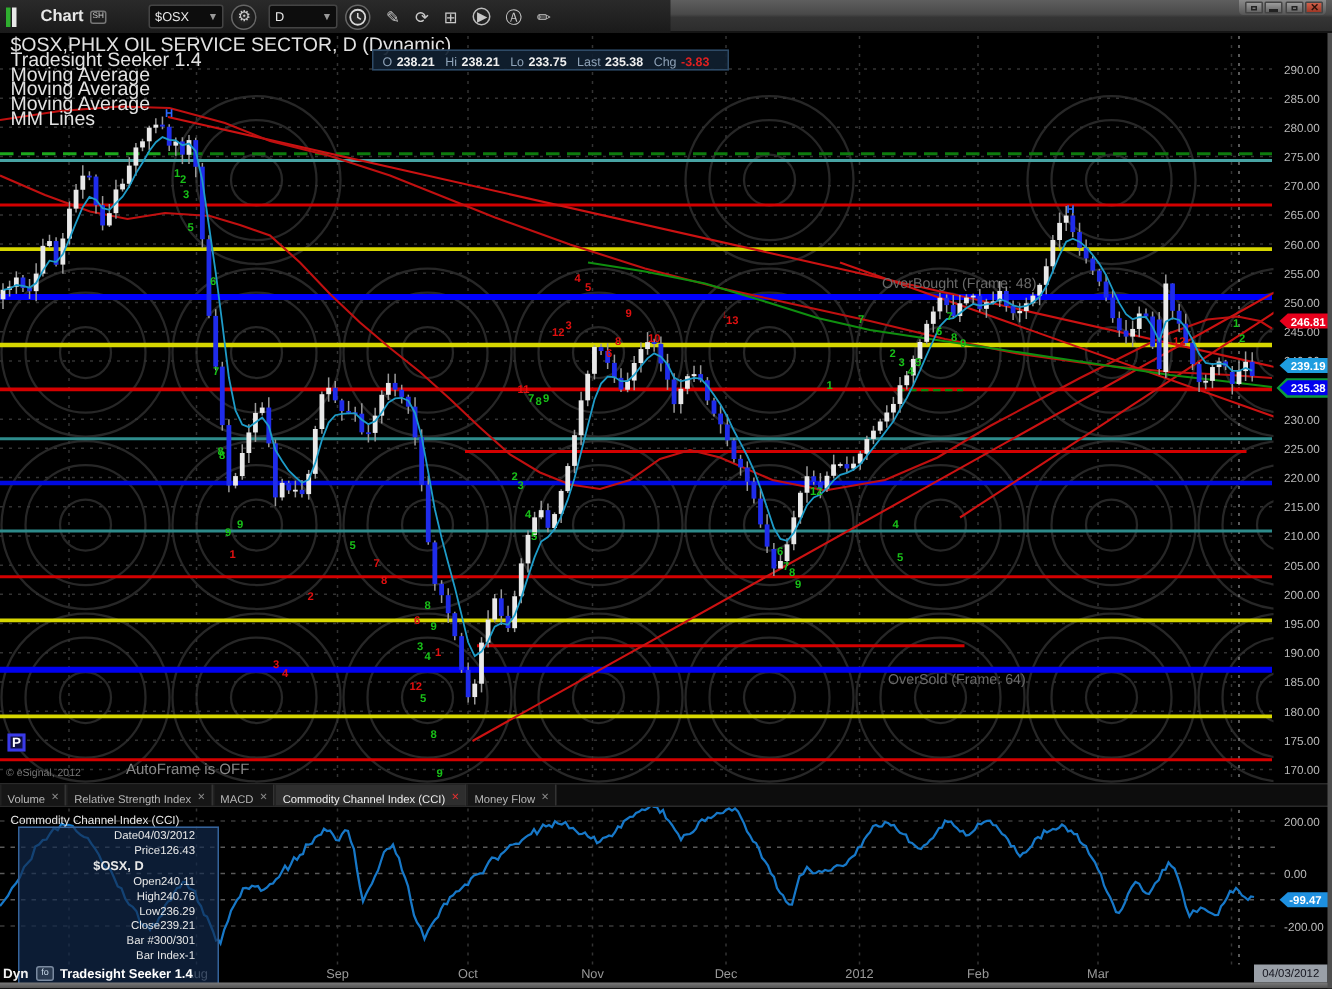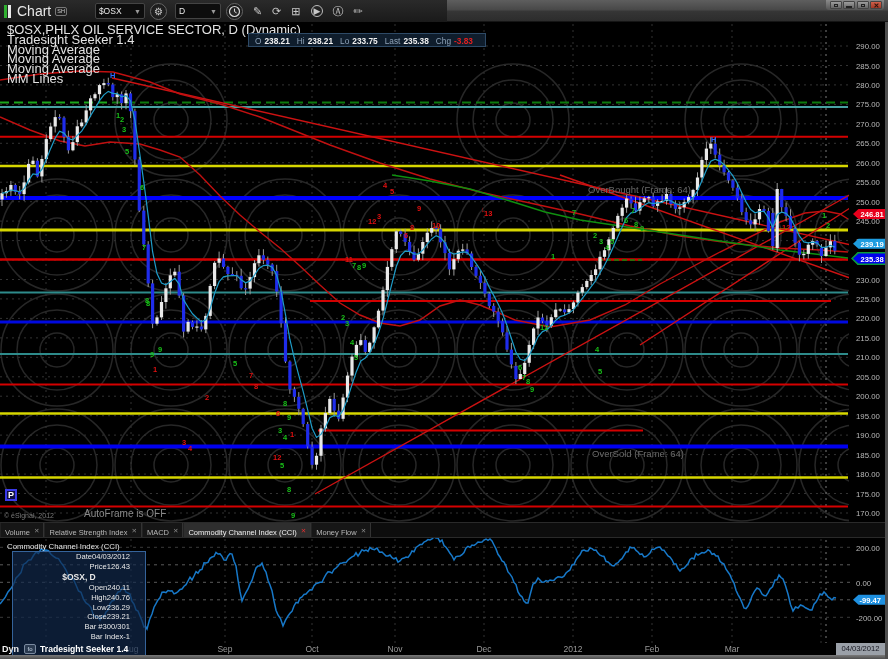--- a/index.html
+++ b/index.html
@@ -5,21 +5,21 @@
 html,body{width:888px;height:659px;background:#000;overflow:hidden;
   font-family:"Liberation Sans",sans-serif}
 #stage{position:relative;width:888px;height:659px;background:#000}
 #svgwrap{position:absolute;left:0;top:0;z-index:1}
 .ov{position:absolute;z-index:5}
 #toolbar{left:0;top:0;width:888px;height:22px;
   background:linear-gradient(#5e5e5e,#494949 45%,#353535 55%,#2c2c2c);
   border-bottom:1px solid #151515}
 #tbleft{position:absolute;left:0;top:0;width:447px;height:22px;
   background:linear-gradient(#2a2a2a,#1a1a1a);display:flex;align-items:center}
-.tbtxt{color:#e8e8e8;font-size:14px;font-weight:normal;margin-left:6px}
+.tbtxt{color:#e8e8e8;font-size:11px;font-weight:bold;margin-left:16px}
 .dd{height:16px;background:#0d0d0d;border:1px solid #444;border-radius:2px;
   color:#e8e8e8;font-size:8.5px;display:flex;align-items:center;
   padding:0 3px;margin-left:8px}
 .dd .arr{color:#999;font-size:7px;margin-left:auto;padding-left:6px}
 .cbtn{width:17px;height:17px;border-radius:50%;border:1px solid #666;
   background:radial-gradient(#2e2e2e,#111);margin-left:5px;color:#ccc;
   font-size:10px;text-align:center;line-height:16px}
 .ticon{color:#c8c8c8;font-size:11px;margin-left:10px}
 #winbtns{position:absolute;right:4px;top:0;display:flex;background:linear-gradient(#8a8a8a,#555);
   border-radius:0 0 3px 3px;padding:1px 2px 1px 2px}
@@ -834,21 +834,21 @@
           <i></i>
         </div>
         <div class="wb close">
           <i>✕</i>
         </div>
  </div>
 </div>
 <div class="ov" id="legend">$OSX,PHLX OIL SERVICE SECTOR, D (Dynamic)<br>
 Tradesight Seeker 1.4<br>Moving Average<br>Moving Average<br>Moving Average<br>MM Lines</div>
 <div class="ov" id="ohlc">O<b>238.21</b>Hi<b>238.21</b>Lo<b>233.75</b>Last<b>235.38</b>Chg<span class="chg">-3.83</span></div>
-<div class="ov" id="overbought">OverBought (Frame: 64)</div>
+<div class="ov" id="overbought">OverBought (Frame: 48)</div>
 <div class="ov" id="oversold">OverSold (Frame: 64)</div>
 <div class="ov" id="pbox">P</div>
 <div class="ov" id="esig">© eSignal, 2012</div>
 <div class="ov" id="autoframe">AutoFrame is OFF</div>
 <div class="ov" id="tabs">
  <div class="tab">Volume<span class="x">✕</span></div>
  <div class="tab">Relative Strength Index<span class="x">✕</span></div>
  <div class="tab">MACD<span class="x">✕</span></div>
  <div class="tab active">Commodity Channel Index (CCI)<span class="x">✕</span></div>
  <div class="tab">Money Flow<span class="x">✕</span></div>

